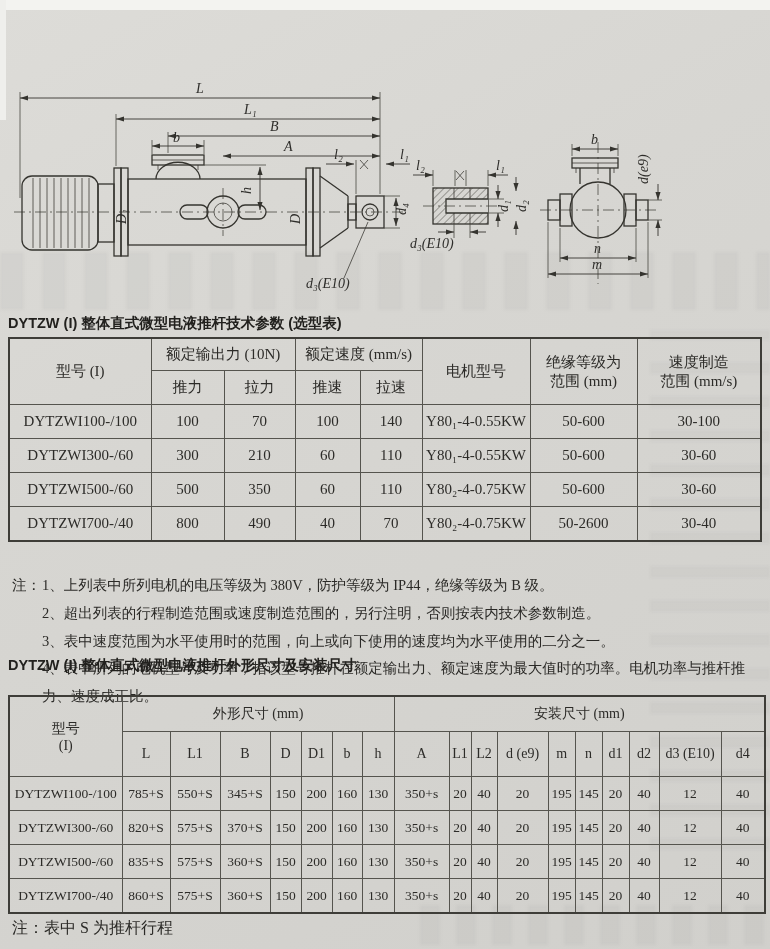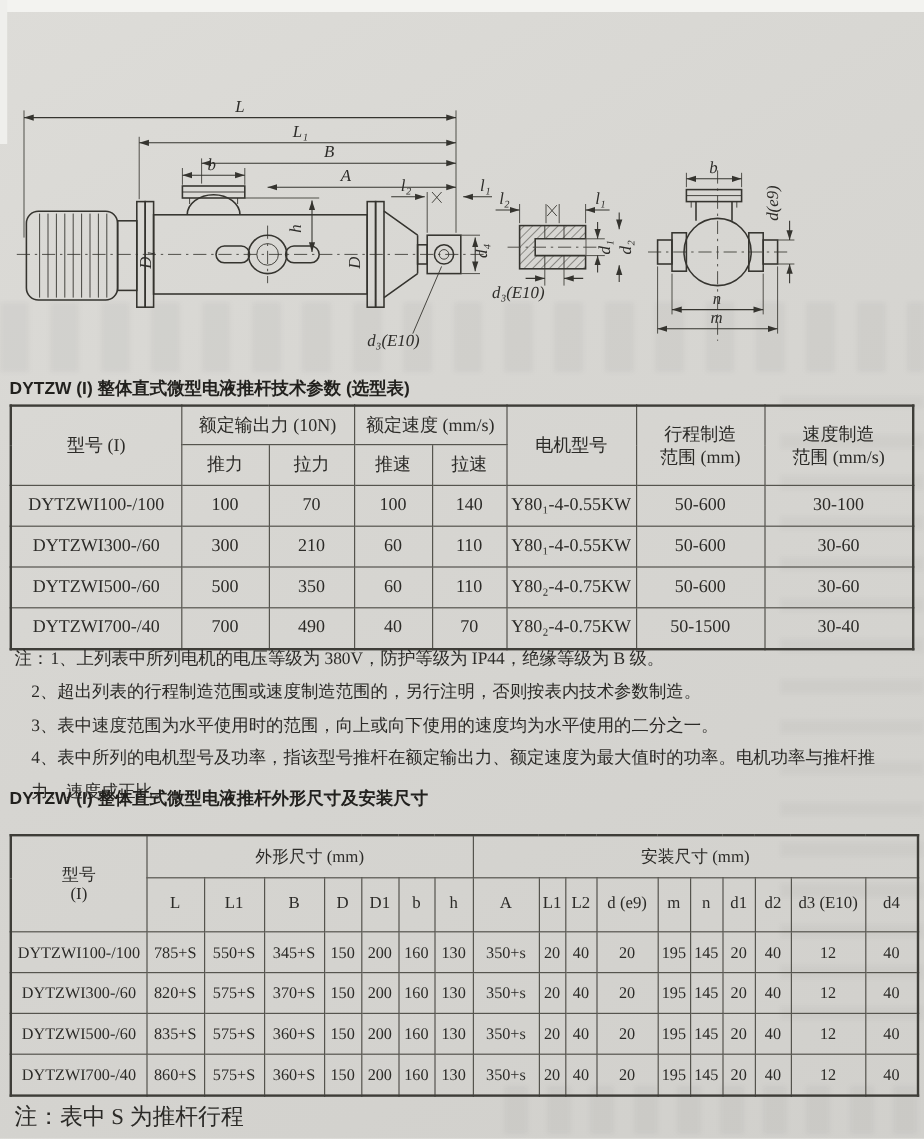--- a/index.html
+++ b/index.html
@@ -29,25 +29,25 @@
   th,td{border:1px solid #55544e;text-align:center;vertical-align:middle;font-weight:normal;
         color:#2c2b28;padding:0 1px;white-space:pre-line;overflow:hidden;}
   .t1{top:337px;width:752px;}
   .t1 th,.t1 td{font-size:15px;}
   .t1 .h1 th{height:31px;} .t1 .h2 th{height:33px;margin-left:32px;}
   .t1 td{height:33px;}
   .t2{top:695px;width:754px;}
   .t2 th{font-size:14px;} .t2 td{font-size:13.5px;height:33px;}
   .t2 .h1 th{height:34px;} .t2 .h2 th{height:44px;}
 
-  .notes{position:absolute;left:12px;top:536px;width:744px;font-size:14.5px;line-height:1.92;color:#2b2a27;}
+  .notes{position:absolute;left:12px;top:572px;width:744px;font-size:14.5px;line-height:1.92;color:#2b2a27;}
   .note-row{position:relative;}
   .note-label{display:inline-block;width:30px;}
-  .indent{margin-left:14px;}
-  .footnote{position:absolute;left:12px;top:918px;font-size:19px;color:#2b2a27;}
+  .indent{margin-left:30px;}
+  .footnote{position:absolute;left:12px;top:918px;font-size:16px;color:#2b2a27;}
 
   .bleed{position:absolute;pointer-events:none;filter:blur(1.6px);}
   .b1{left:0;top:252px;width:770px;height:58px;
       background:repeating-linear-gradient(90deg,rgba(85,85,92,.05) 0 24px,transparent 24px 42px);}
   .b2{left:650px;top:330px;width:120px;height:520px;
       background:repeating-linear-gradient(0deg,rgba(85,85,92,.04) 0 12px,transparent 12px 34px);}
   .b3{left:420px;top:905px;width:350px;height:40px;
       background:repeating-linear-gradient(90deg,rgba(85,85,92,.05) 0 20px,transparent 20px 36px);}
 </style>
 </head>
@@ -221,21 +221,21 @@
         <col style="width:108px">
         <col style="width:107px">
         <col style="width:124px">
     </colgroup>
     <thead>
       <tr class="h1">
         <th rowspan="2">型号 (I)</th>
         <th colspan="2">额定输出力 (10N)</th>
         <th colspan="2">额定速度 (mm/s)</th>
         <th rowspan="2">电机型号</th>
-        <th rowspan="2">行程制造
+        <th rowspan="2">绝缘等级为
 范围 (mm)</th>
         <th rowspan="2">速度制造
 范围 (mm/s)</th>
       </tr>
       <tr class="h2">
         <th>推力</th>
         <th>拉力</th>
         <th>推速</th>
         <th>拉速</th>
       </tr>
@@ -266,26 +266,26 @@
           <td>500</td>
           <td>350</td>
           <td>60</td>
           <td>110</td>
           <td>Y80₂-4-0.75KW</td>
           <td>50-600</td>
           <td>30-60</td>
         </tr>
         <tr>
           <td>DYTZWI700-/40</td>
-          <td>700</td>
+          <td>800</td>
           <td>490</td>
           <td>40</td>
           <td>70</td>
           <td>Y80₂-4-0.75KW</td>
-          <td>50-1500</td>
+          <td>50-2600</td>
           <td>30-40</td>
         </tr>
       </tbody>
   </table>
 
   <div class="notes">
     <div class="note-row"><span class="note-label">注：</span><span>1、上列表中所列电机的电压等级为 380V，防护等级为 IP44，绝缘等级为 B 级。</span></div>
     <div class="note-row indent"><span>2、超出列表的行程制造范围或速度制造范围的，另行注明，否则按表内技术参数制造。</span></div>
     <div class="note-row indent"><span>3、表中速度范围为水平使用时的范围，向上或向下使用的速度均为水平使用的二分之一。</span></div>
     <div class="note-row indent"><span>4、表中所列的电机型号及功率，指该型号推杆在额定输出力、额定速度为最大值时的功率。电机功率与推杆推力、速度成正比。</span></div>

